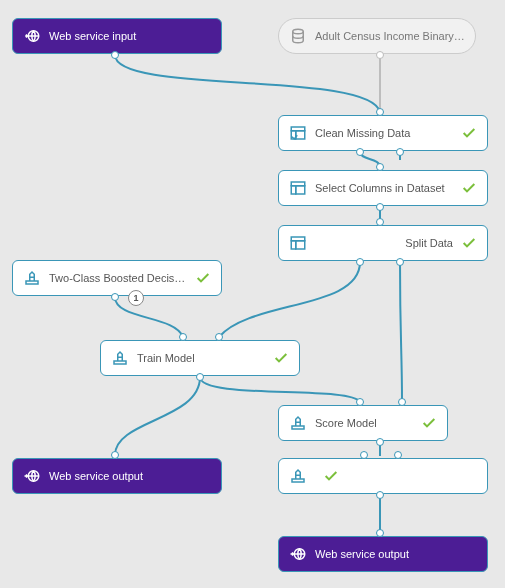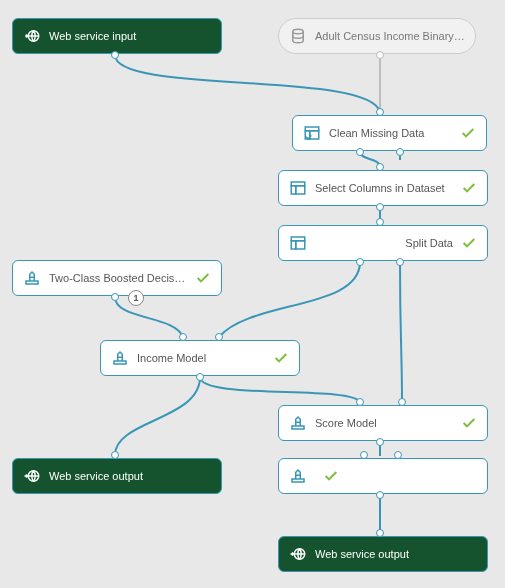--- a/index.html
+++ b/index.html
@@ -42,21 +42,21 @@
     overflow: hidden;
     text-overflow: ellipsis;
   }
   .node .check {
     width: 16px; height: 16px;
     flex: 0 0 16px;
     margin-left: 8px;
     color: #7bbf3b;
   }
   .node.teal {
-    background: #14532d;
+    background: #4c1d95;
     border-color: #3a96b7;
     color: #fff;
   }
   .node.teal .icon { color: #fff; }
   .node.gray {
     background: #f1f1f1;
     border-color: #ccc;
     color: #777;
   }
   .node.gray .icon { color: #999; }
@@ -127,21 +127,21 @@
     <svg viewBox="0 0 24 24" fill="none" stroke="currentColor" stroke-width="2">
         <ellipse cx="12" cy="6" rx="7" ry="3"></ellipse>
         <path d="M5 6v12c0 1.7 3.1 3 7 3s7-1.3 7-3V6"></path>
         <path d="M5 12c0 1.7 3.1 3 7 3s7-1.3 7-3"></path>
       </svg>
   </span>
   <span class="label">Adult Census Income Binary ...</span>
 </div>
 <div class="port gray" style="left:376px; top:51px;"></div>
 
-<div class="node" style="left:292px; top:115px; width:195px;justify-content:flex-end;">
+<div class="node" style="left:278px; top:115px; width:210px;justify-content:flex-end;">
   <span class="icon">
     <svg viewBox="0 0 24 24" fill="none" stroke="currentColor" stroke-width="2">
         <rect x="3" y="4" width="18" height="5"></rect>
         <rect x="3" y="9" width="6" height="11"></rect>
         <rect x="9" y="9" width="12" height="11"></rect>
         <path d="M4 17l3 3 4-5"></path>
       </svg>
   </span>
   <span class="label">Clean Missing Data</span>
   <span class="check">
@@ -210,32 +210,32 @@
 <div class="badge" style="left:128px; top:290px;">1</div>
 
 <div class="node" style="left:100px; top:340px; width:200px;">
   <span class="icon">
     <svg viewBox="0 0 24 24" fill="none" stroke="currentColor" stroke-width="2">
         <rect x="4" y="16" width="16" height="4"></rect>
         <path d="M9 16V7l3-3 3 3v9"></path>
         <path d="M9 11h6"></path>
       </svg>
   </span>
-  <span class="label">Income Model</span>
+  <span class="label">Train Model</span>
   <span class="check">
     <svg viewBox="0 0 24 24" fill="none" stroke="currentColor" stroke-width="3">
         <path d="M4 12l5 5L20 6"></path>
       </svg>
   </span>
 </div>
 <div class="port" style="left:179px; top:333px;"></div>
 <div class="port" style="left:215px; top:333px;"></div>
 <div class="port" style="left:196px; top:373px;"></div>
 
-<div class="node" style="left:278px; top:405px; width:210px;align-items:center;">
+<div class="node" style="left:278px; top:405px; width:170px;align-items:center;">
   <span class="icon">
     <svg viewBox="0 0 24 24" fill="none" stroke="currentColor" stroke-width="2">
         <rect x="4" y="16" width="16" height="4"></rect>
         <path d="M9 16V7l3-3 3 3v9"></path>
         <path d="M9 11h6"></path>
       </svg>
   </span>
   <span class="label">Score Model</span>
   <span class="check">
     <svg viewBox="0 0 24 24" fill="none" stroke="currentColor" stroke-width="3">

